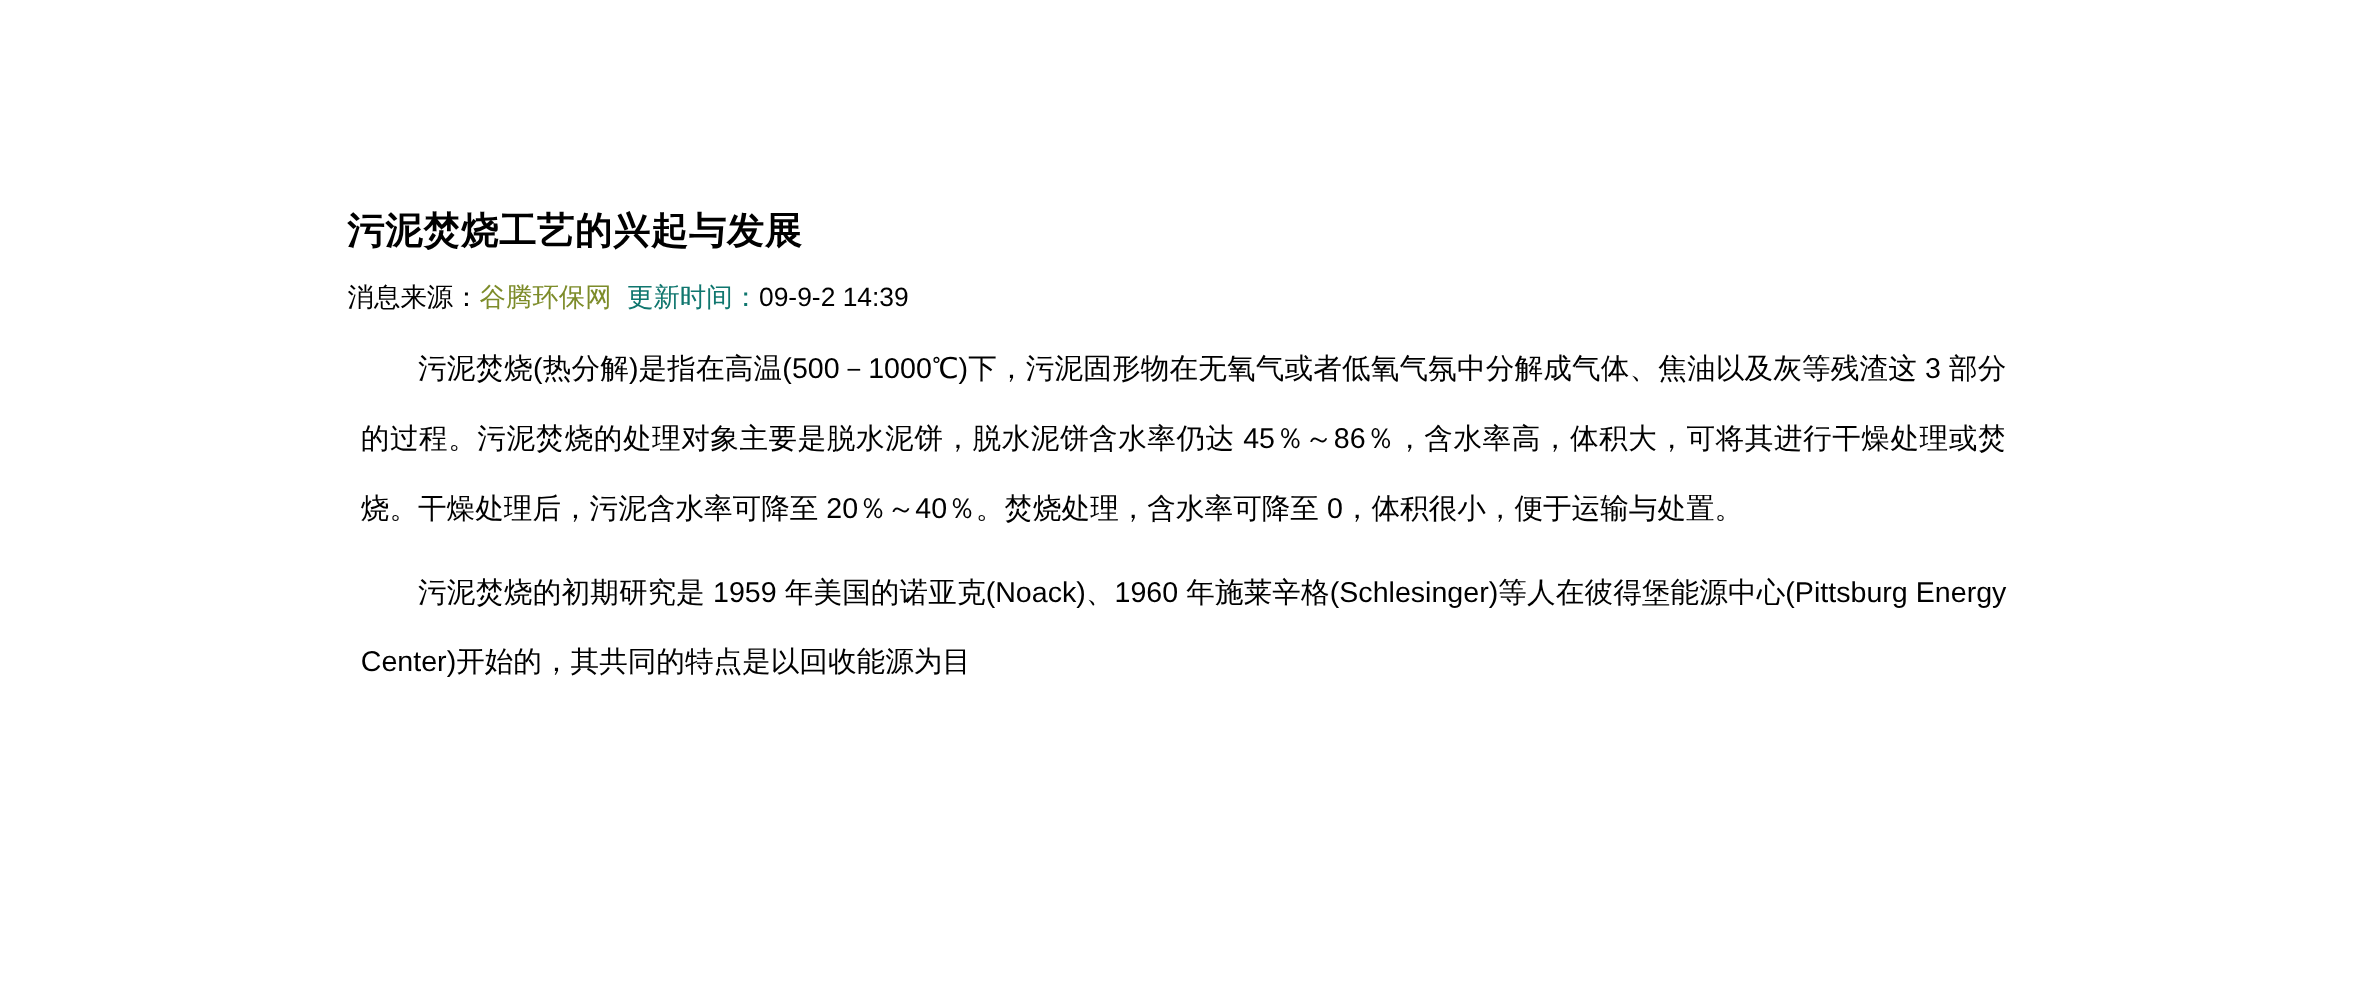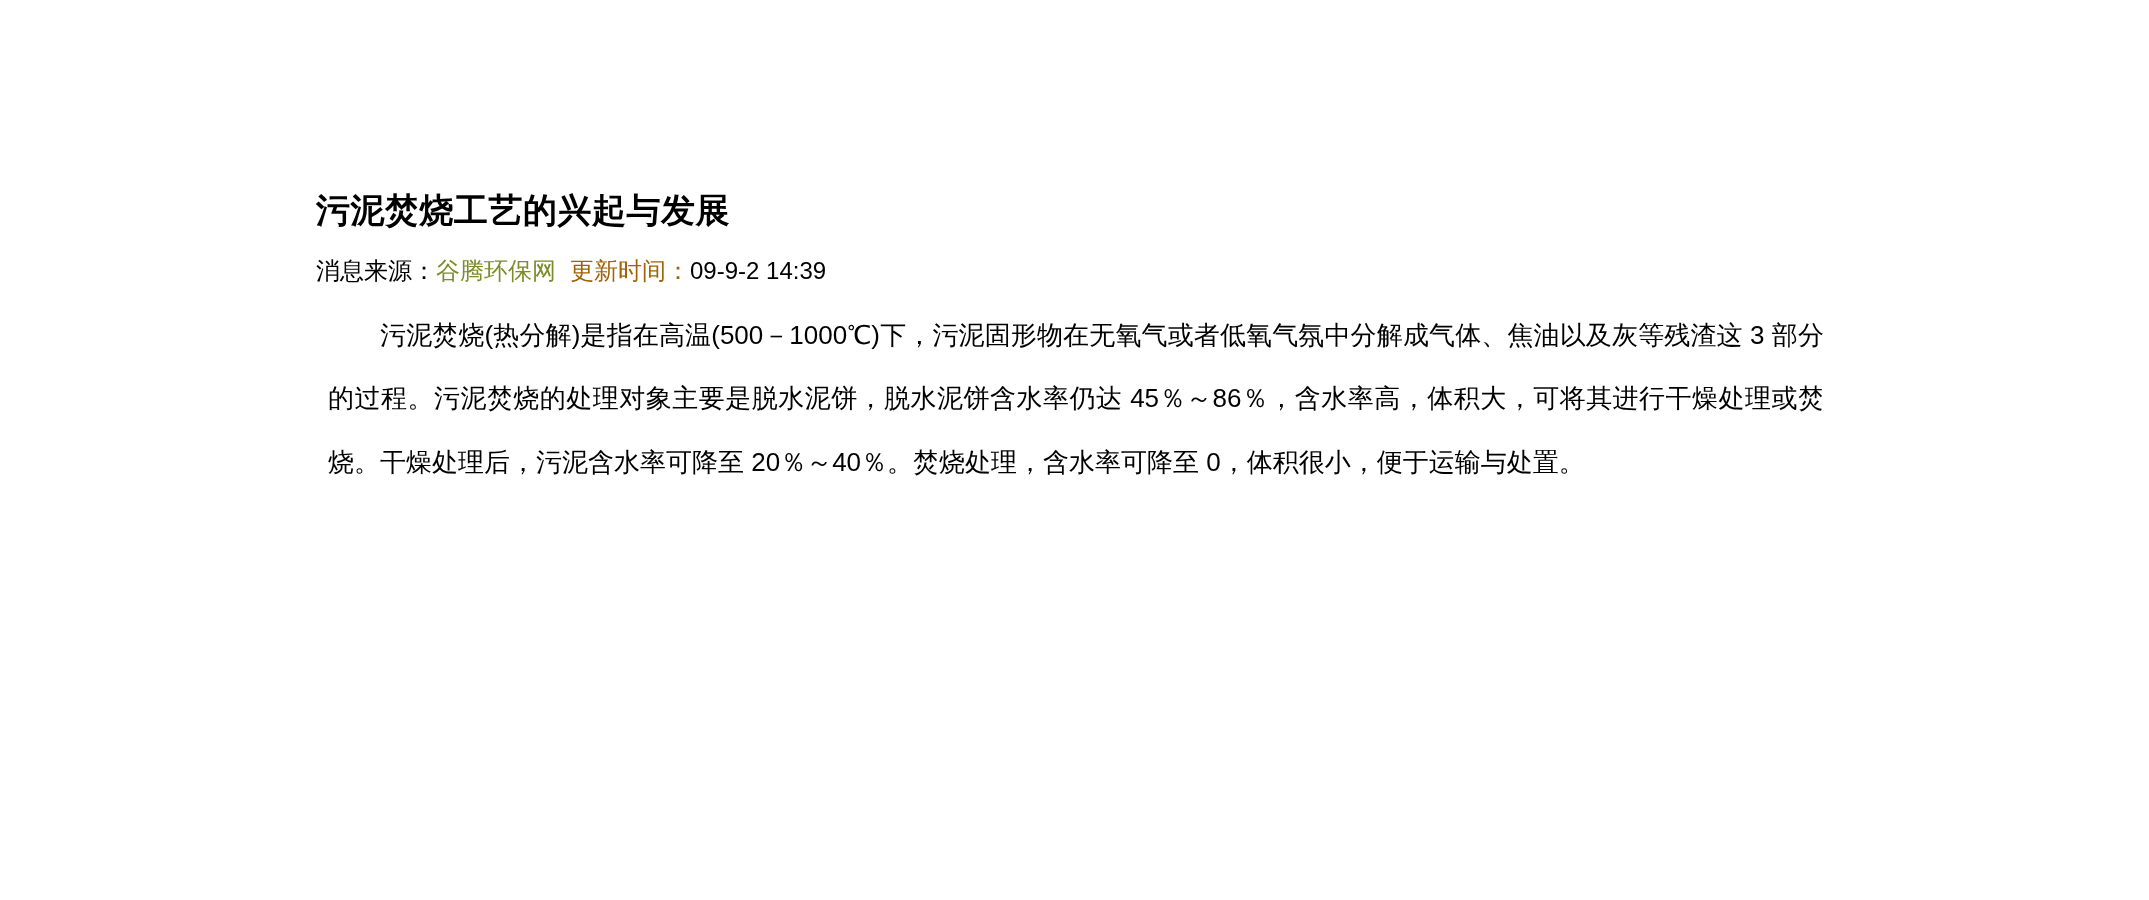--- a/index.html
+++ b/index.html
@@ -42,21 +42,21 @@
     margin: 0 0 18px 0;
     white-space: nowrap;
     color: #000000;
   }
   .meta-label { color: #000000; }
   .meta-source {
     color: #7d8c2a;
     text-align: right;
   }
   .meta-gap { display: inline-block; width: 14px; }
-  .meta-time-label { color: #a16207; }
+  .meta-time-label { color: #0f766e; }
   .meta-time-value { color: #000000; }
 
   .body-text {
     font-size: 26px;
     line-height: 2.45;
     text-align: justify;
     text-justify: inter-ideograph;
     color: #000000;
     margin: 0;
   }
@@ -72,16 +72,17 @@
   <article class="article">
 
     <h1 class="article-title">污泥焚烧工艺的兴起与发展</h1>
 
     <div class="meta-line">
       <span class="meta-label">消息来源：</span><span class="meta-source">谷腾环保网</span><span class="meta-gap"></span><span class="meta-time-label">更新时间：</span><span class="meta-time-value">09-9-2 14:39</span>
     </div>
 
     <div class="body-text">
       <p>污泥焚烧(热分解)是指在高温(500－1000℃)下，污泥固形物在无氧气或者低氧气氛中分解成气体、焦油以及灰等残渣这 3 部分的过程。污泥焚烧的处理对象主要是脱水泥饼，脱水泥饼含水率仍达 45％～86％，含水率高，体积大，可将其进行干燥处理或焚烧。干燥处理后，污泥含水率可降至 20％～40％。焚烧处理，含水率可降至 0，体积很小，便于运输与处置。</p>
+      <p>污泥焚烧的初期研究是 1959 年美国的诺亚克(Noack)、1960 年施莱辛格(Schlesinger)等人在彼得堡能源中心(Pittsburg Energy Center)开始的，其共同的特点是以回收能源为目</p>
     </div>
 
   </article>
 </div>
 
 </body></html>

